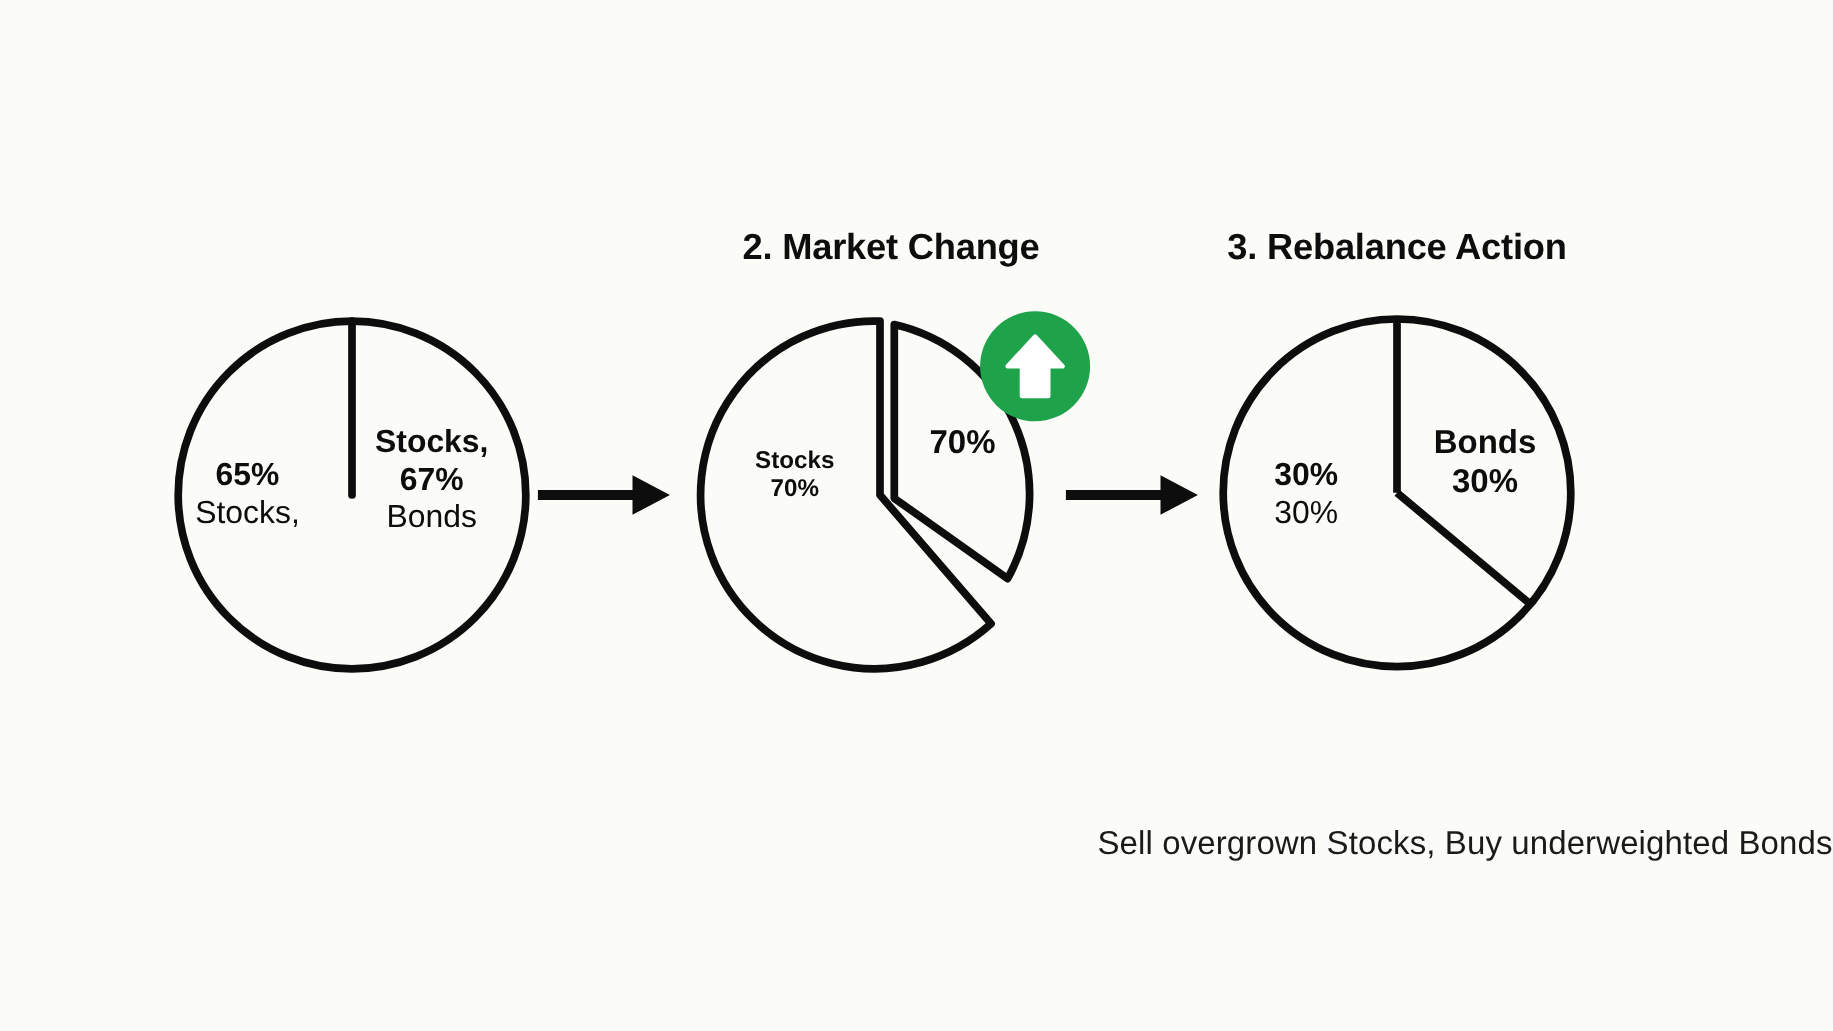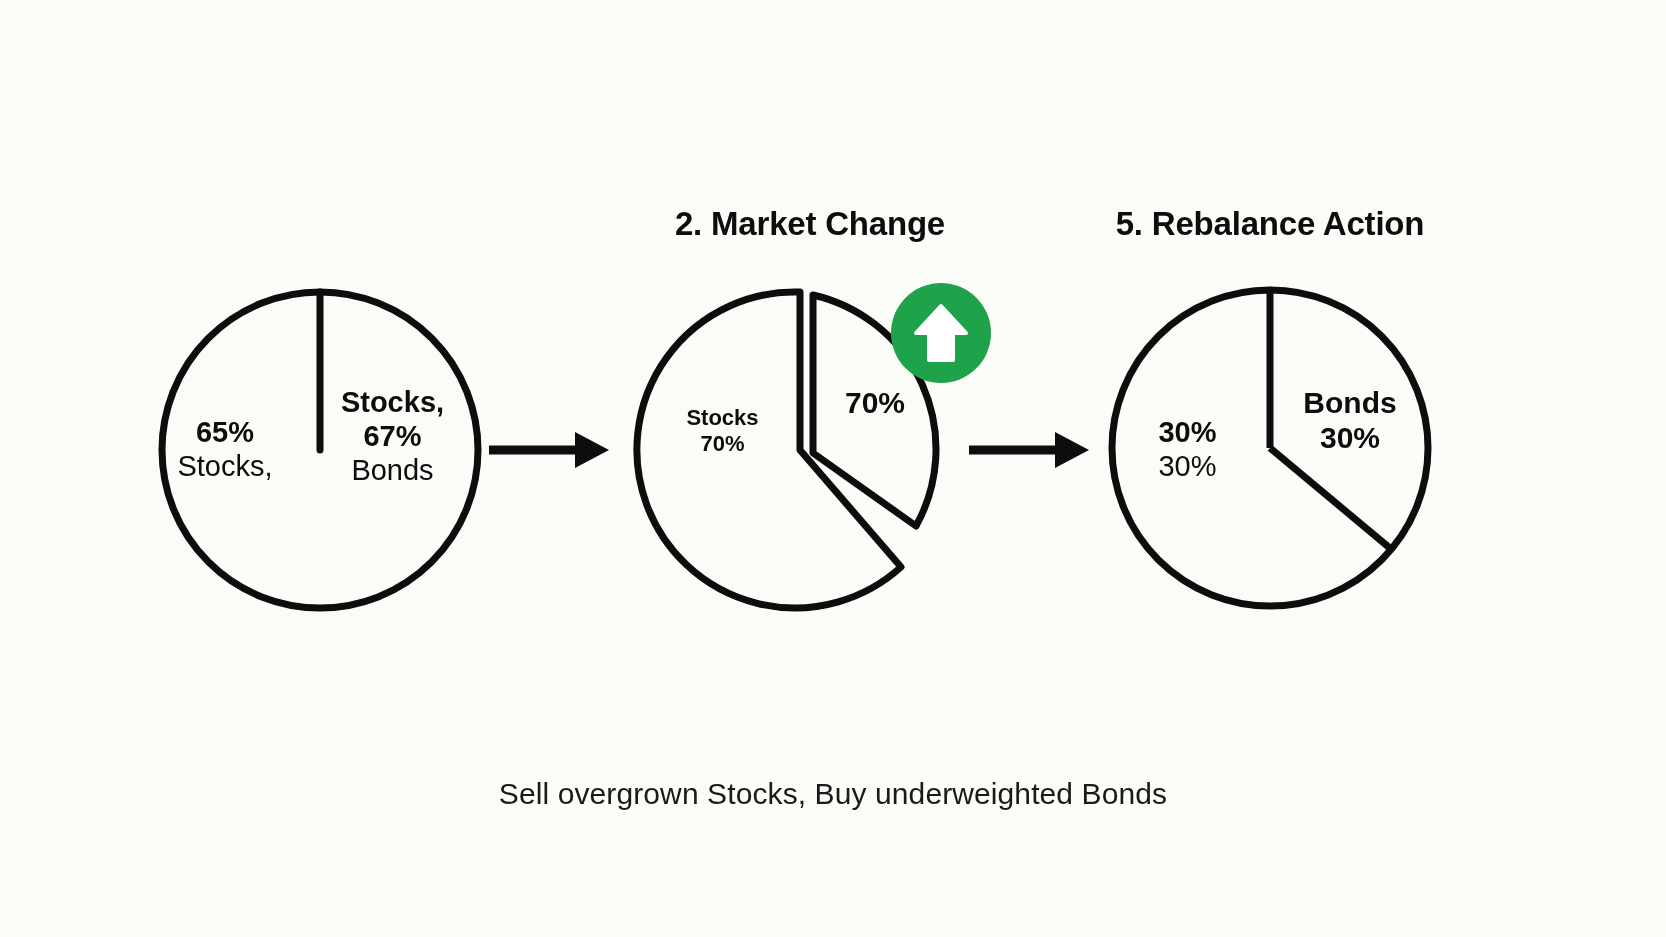--- a/index.html
+++ b/index.html
@@ -112,36 +112,36 @@
   </div>
 
   <div class="arrow-conn" style="left:967px;top:424px;">
     <svg width="125" height="52" viewBox="0 0 125 52" aria-hidden="true">
       <line x1="2" y1="26" x2="92" y2="26" stroke="#0d0d0d" stroke-width="9"></line>
       <polygon points="88,8 122,26 88,44" fill="#0d0d0d"></polygon>
     </svg>
   </div>
 
   <div class="panel" style="left:1060px;top:190px;width:420px;height:440px;">
-    <div class="panel-title" style="top:15px;">5. Rebalance Action</div>
+    <div class="panel-title" style="top:15px;">3. Rebalance Action</div>
 
     <div class="pie-wrap" style="left:40px;top:88px;">
       <svg width="340" height="340" viewBox="0 0 340 340" aria-hidden="true">
         <circle cx="170" cy="170" r="158" fill="none" stroke="#0d0d0d" stroke-width="7"></circle>
         <line x1="170" y1="12" x2="170" y2="170" stroke="#0d0d0d" stroke-width="7"></line>
         <line x1="170" y1="170" x2="291" y2="271" stroke="#0d0d0d" stroke-width="7"></line>
       </svg>
     </div>
 
     <div class="lbl" style="left:55px;top:225px;width:145px;font-size:29px;">
       <span class="b">30%</span>
       <span class="r">30%</span>
     </div>
 
     <div class="lbl" style="left:215px;top:195px;width:150px;font-size:30px;">
       <span class="b">Bonds</span>
       <span class="b">30%</span>
     </div>
   </div>
 
-  <div class="caption" style="left:0;top:777px;">Sell overgrown Stocks, Buy underweighted Bonds</div>
+  <div class="caption" style="left:0;top:750px;text-align:right;">Sell overgrown Stocks, Buy underweighted Bonds</div>
 
 </div>
 
 </body></html>

